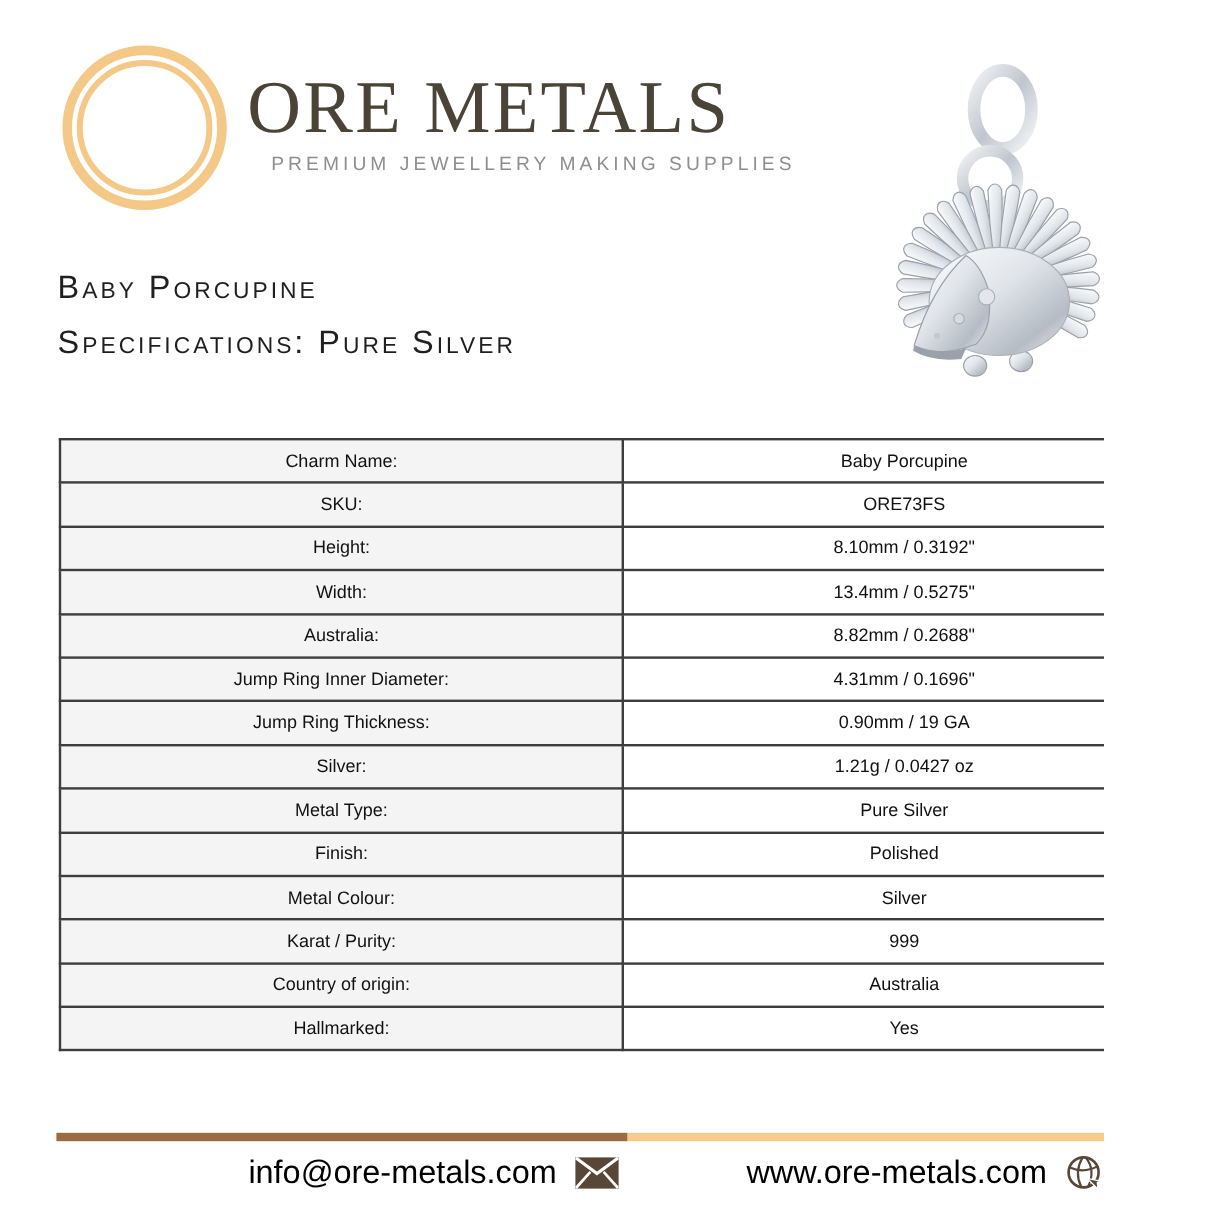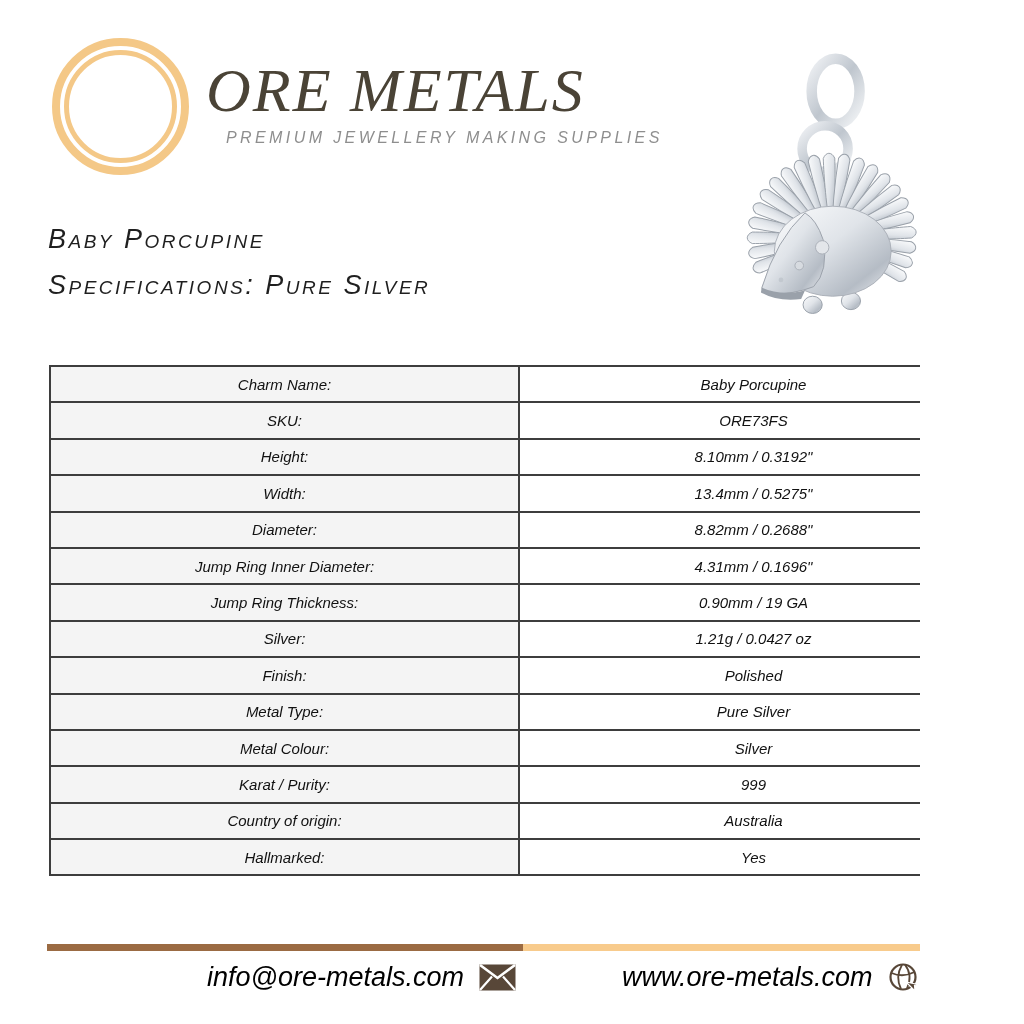--- a/index.html
+++ b/index.html
@@ -2,21 +2,20 @@
 <html><head>
 <meta charset="utf-8">
 <style>
   html,body{margin:0;padding:0;background:#ffffff;}
   .page{
     position:relative;
     width:920px;height:1024px;
     background:#ffffff;
     font-family:"Liberation Sans", sans-serif;
     overflow:hidden;
-    font-style:italic;
   }
 
   
   .logo-ring-outer{
     position:absolute;left:52px;top:38px;
     width:121px;height:121px;
     border:8px solid #f4c887;border-radius:50%;
     box-sizing:content-box;
   }
   .logo-ring-inner{
@@ -166,42 +165,42 @@
         </tr>
         <tr>
           <td class="label-cell">Height:</td>
           <td class="value-cell">8.10mm / 0.3192"</td>
         </tr>
         <tr>
           <td class="label-cell">Width:</td>
           <td class="value-cell">13.4mm / 0.5275"</td>
         </tr>
         <tr>
-          <td class="label-cell">Diameter:</td>
+          <td class="label-cell">Australia:</td>
           <td class="value-cell">8.82mm / 0.2688"</td>
         </tr>
         <tr>
           <td class="label-cell">Jump Ring Inner Diameter:</td>
           <td class="value-cell">4.31mm / 0.1696"</td>
         </tr>
         <tr>
           <td class="label-cell">Jump Ring Thickness:</td>
           <td class="value-cell">0.90mm / 19 GA</td>
         </tr>
         <tr>
           <td class="label-cell">Silver:</td>
           <td class="value-cell">1.21g / 0.0427 oz</td>
         </tr>
         <tr>
+          <td class="label-cell">Metal Type:</td>
+          <td class="value-cell">Pure Silver</td>
+        </tr>
+        <tr>
           <td class="label-cell">Finish:</td>
           <td class="value-cell">Polished</td>
-        </tr>
-        <tr>
-          <td class="label-cell">Metal Type:</td>
-          <td class="value-cell">Pure Silver</td>
         </tr>
         <tr>
           <td class="label-cell">Metal Colour:</td>
           <td class="value-cell">Silver</td>
         </tr>
         <tr>
           <td class="label-cell">Karat / Purity:</td>
           <td class="value-cell">999</td>
         </tr>
         <tr>

